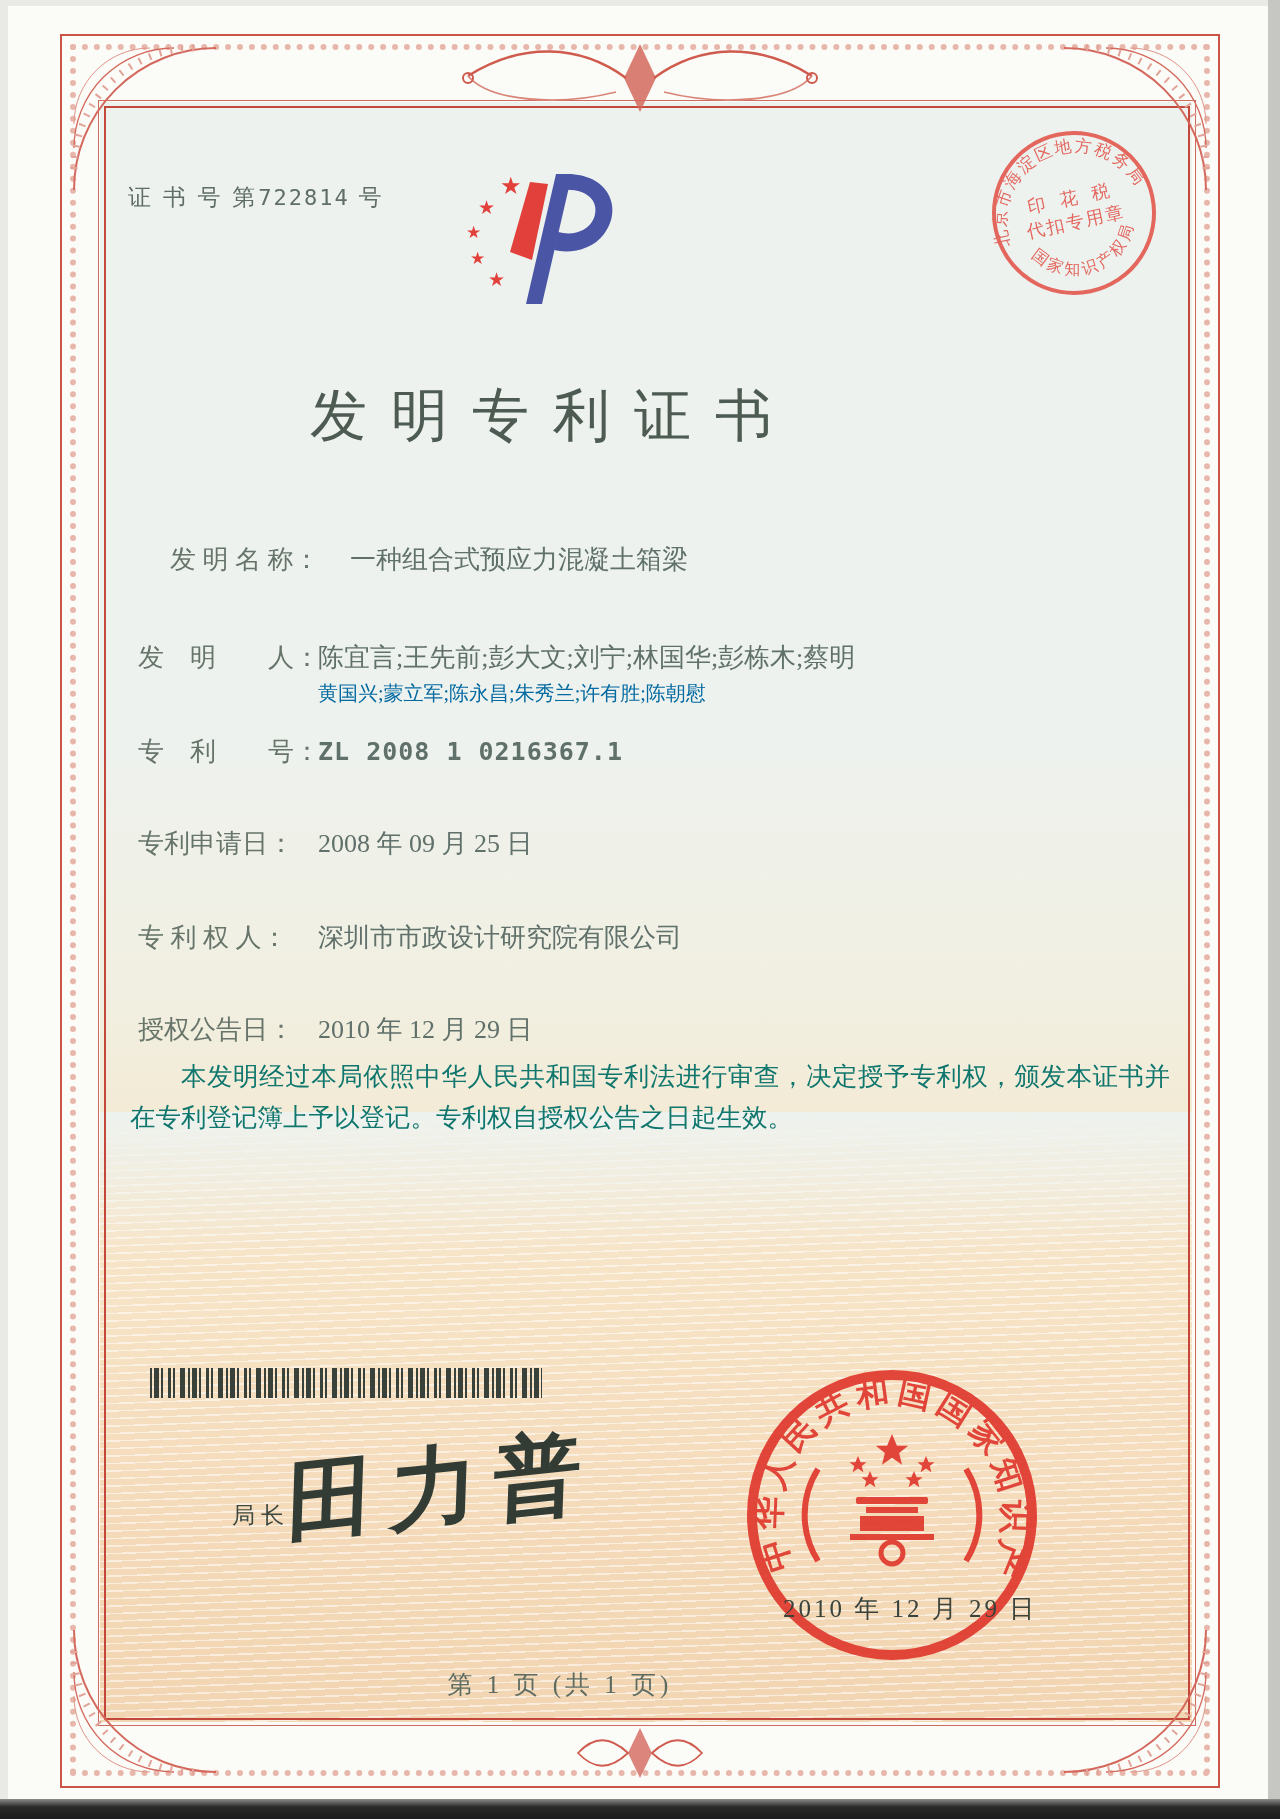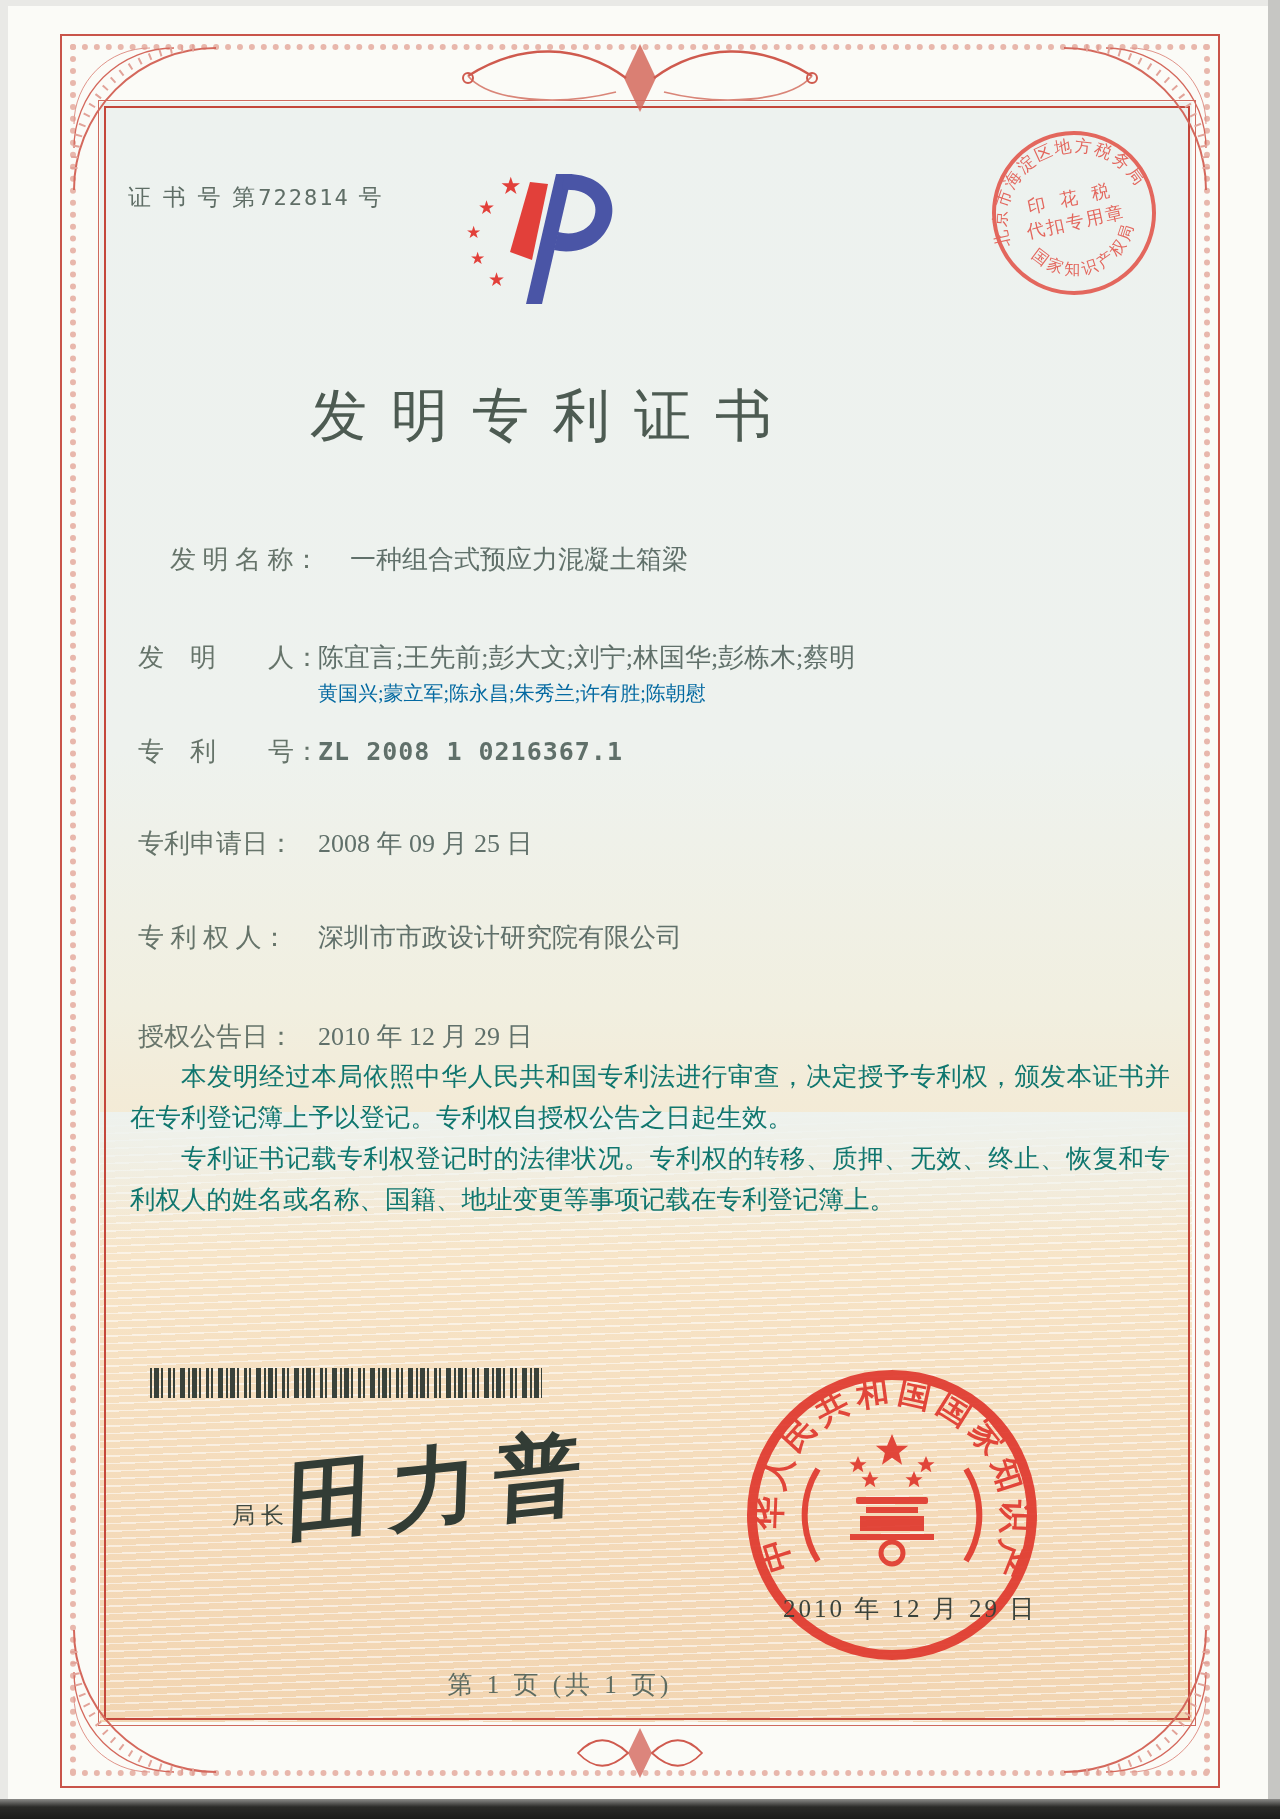--- a/index.html
+++ b/index.html
@@ -161,27 +161,26 @@
 <div class="abs inv2" style="top:680px;">黄国兴;蒙立军;陈永昌;朱秀兰;许有胜;陈朝慰</div>
 <div class="abs row" style="top:734px;">
   <span class="lbl">专　利　　号：</span><span class="val mono">ZL 2008 1 0216367.1</span>
 </div>
 <div class="abs row" style="top:826px;">
   <span class="lbl">专利申请日：</span><span class="val">2008 年 09 月 25 日</span>
 </div>
 <div class="abs row" style="top:920px;">
   <span class="lbl">专 利 权 人：</span><span class="val">深圳市市政设计研究院有限公司</span>
 </div>
-<div class="abs row" style="top:1012px;margin-top:7px;">
+<div class="abs row" style="top:1012px;">
   <span class="lbl">授权公告日：</span><span class="val">2010 年 12 月 29 日</span>
 </div>
 
 <div class="abs body-text">
   <p>本发明经过本局依照中华人民共和国专利法进行审查，决定授予专利权，颁发本证书并在专利登记簿上予以登记。专利权自授权公告之日起生效。</p>
-  <p>专利证书记载专利权登记时的法律状况。专利权的转移、质押、无效、终止、恢复和专利权人的姓名或名称、国籍、地址变更等事项记载在专利登记簿上。</p>
 </div>
 
 <div class="abs barcode"></div>
 
 <div class="abs director">局长</div>
 <div class="abs signature">田力普</div>
 
 <svg class="abs" style="left:742px;top:1365px;" width="300" height="300" viewBox="0 0 300 300" opacity="0.92">
   <circle cx="150" cy="150" r="140" fill="none" stroke="#e0392e" stroke-width="10"></circle>
   <defs>

